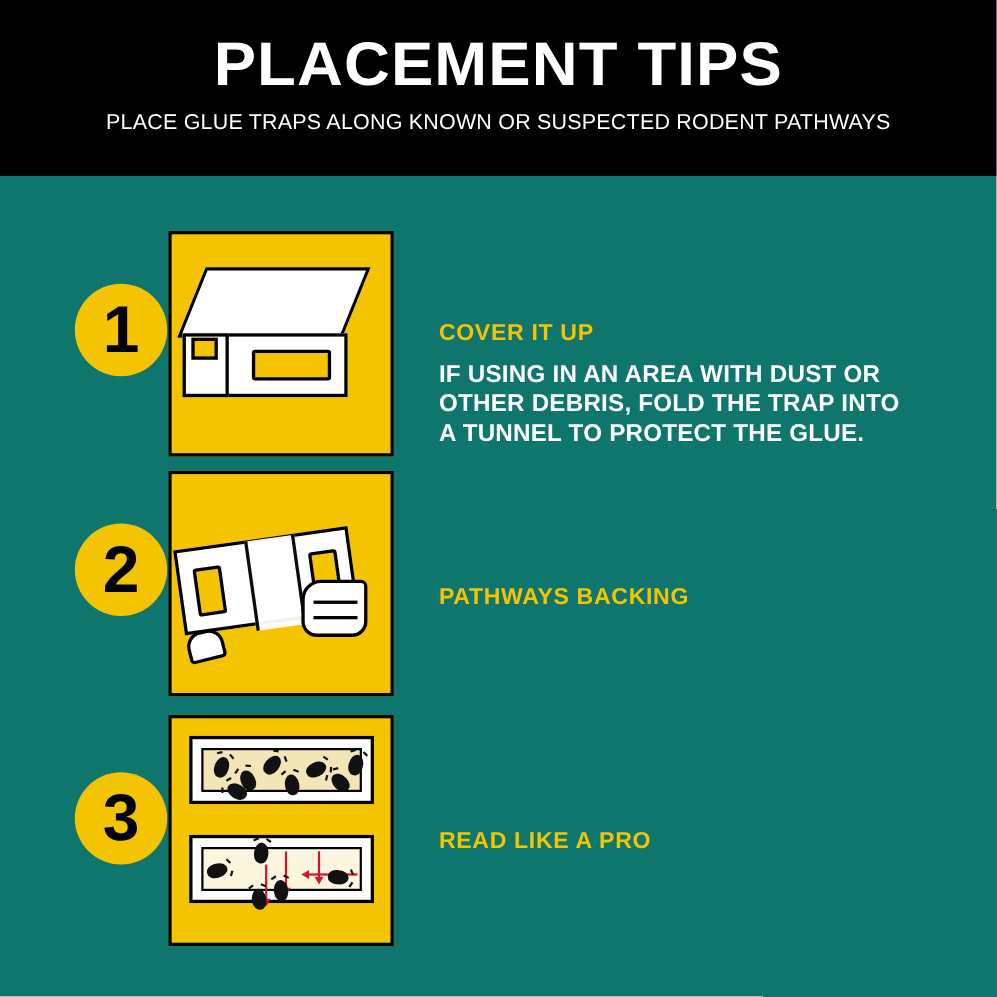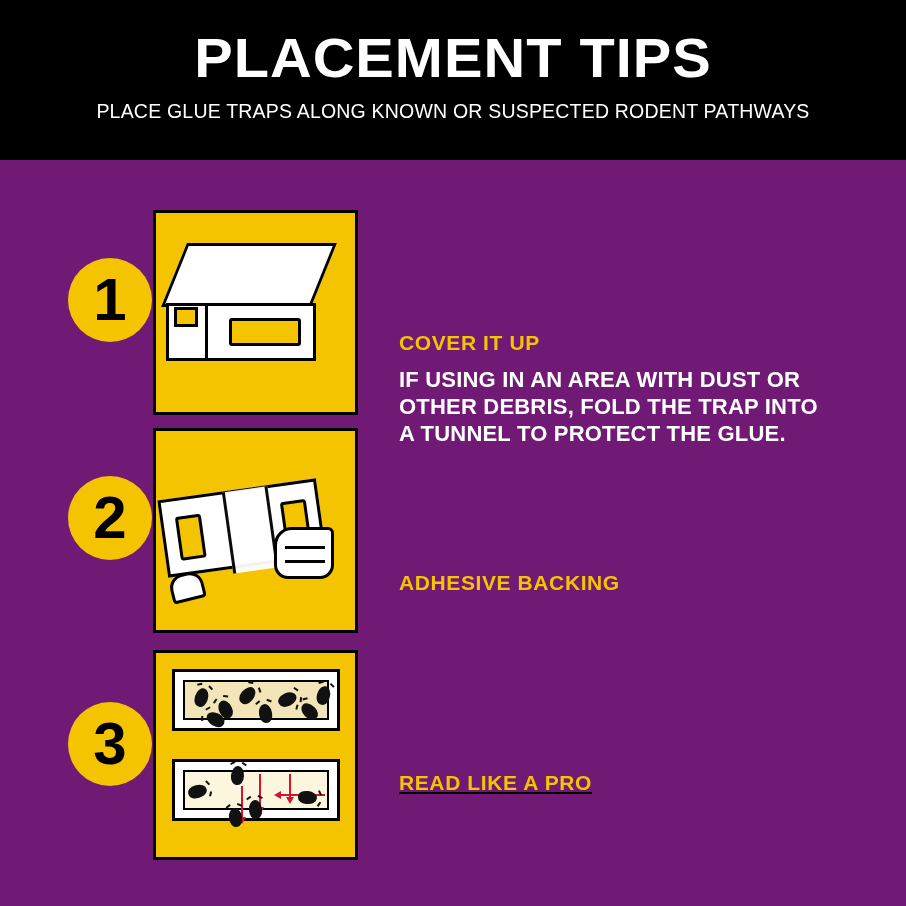--- a/index.html
+++ b/index.html
@@ -10,21 +10,21 @@
   body {
     width: 906px;
     height: 906px;
     font-family: "Liberation Sans", sans-serif;
     overflow: hidden;
   }
   .poster {
     position: relative;
     width: 906px;
     height: 906px;
-    background: #701a75;
+    background: #0f766e;
     box-sizing: border-box;
   }
 
   
   .header {
     position: absolute;
     top: 0;
     left: 0;
     width: 906px;
     height: 160px;
@@ -96,42 +96,41 @@
     box-sizing: border-box;
     overflow: hidden;
   }
   .step-3 .art { height: 210px; }
 
   .text-col {
     position: absolute;
     left: 399px;
     top: 0;
     width: 470px;
-    margin-top: 40px;
   }
   .step-head {
     color: #f5c400;
     font-size: 21px;
     font-weight: bold;
     letter-spacing: 0.6px;
     line-height: 1;
     margin: 0;
   }
   .step-body {
     color: #ffffff;
     font-size: 22px;
     font-weight: bold;
     line-height: 1.22;
     letter-spacing: 0.2px;
     margin-top: 14px;
     white-space: pre-line;
   }
   .step-1 .text-col { top: 82px; }
   .step-2 .text-col { top: 104px; }
-  .step-3 .text-col { top: 82px; text-decoration: underline; }
+  .step-3 .text-col { top: 104px; }
 
   
   .trap-top {
     position: absolute;
     left: 18px;
     top: 30px;
     width: 150px;
     height: 64px;
     background: #ffffff;
     border: 3px solid #000000;
@@ -360,21 +359,21 @@
           <div class="peel"></div>
         </div>
         <div class="hand">
           <div class="hand-line1"></div>
           <div class="hand-line2"></div>
         </div>
         <div class="thumb"></div>
       </div>
 
       <div class="text-col">
-        <div class="step-head">ADHESIVE BACKING</div>
+        <div class="step-head">PATHWAYS BACKING</div>
       </div>
     </div>
 
     <div class="step step-3">
       <div class="badge">3</div>
 
       <div class="art">
 
         <div class="tray tray-top">
           <div class="tray-inner">

